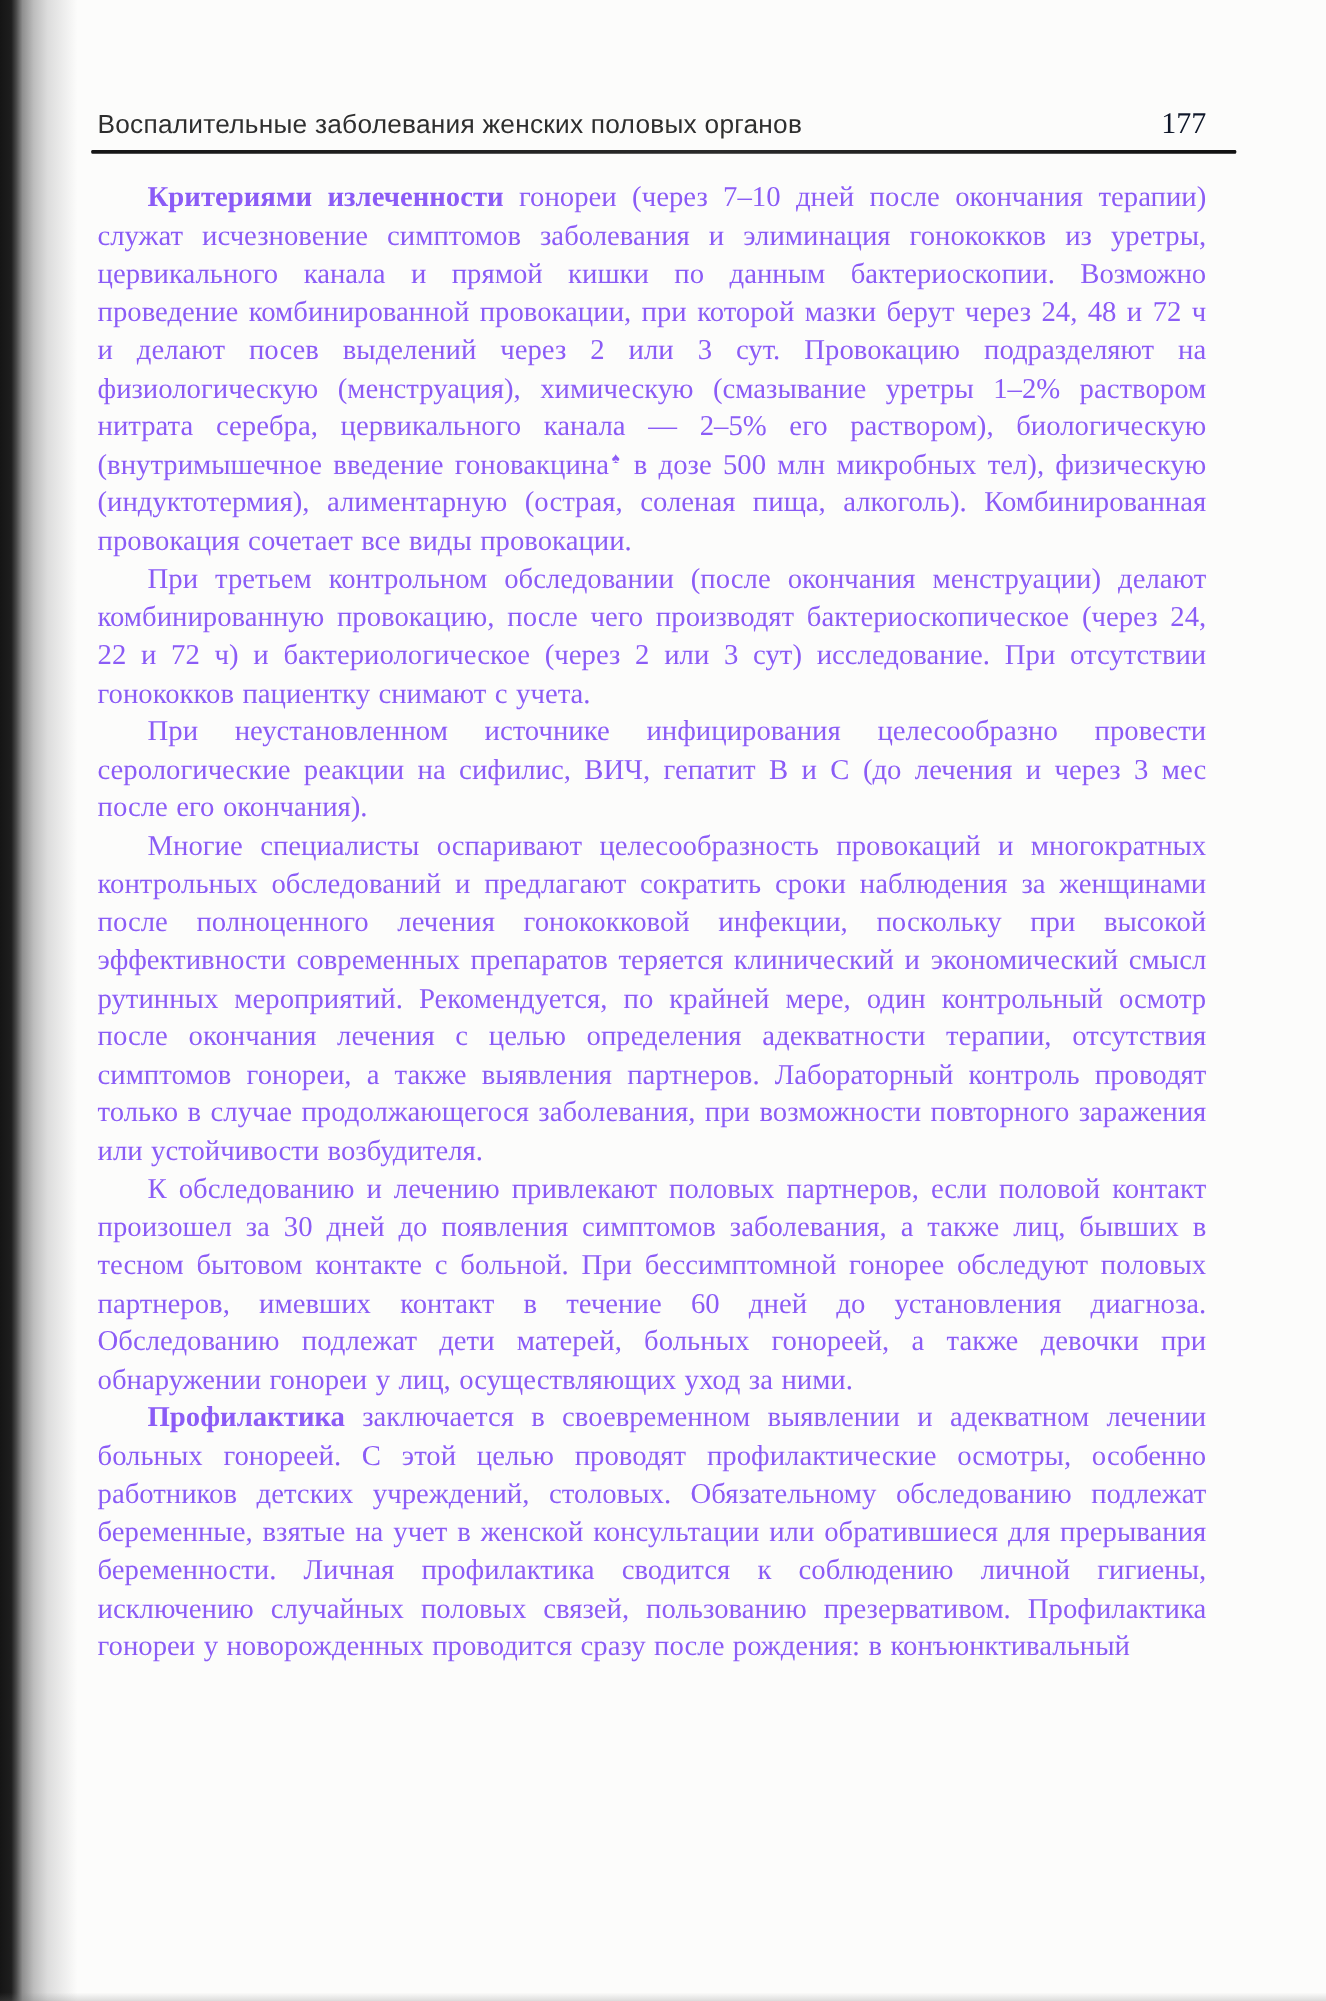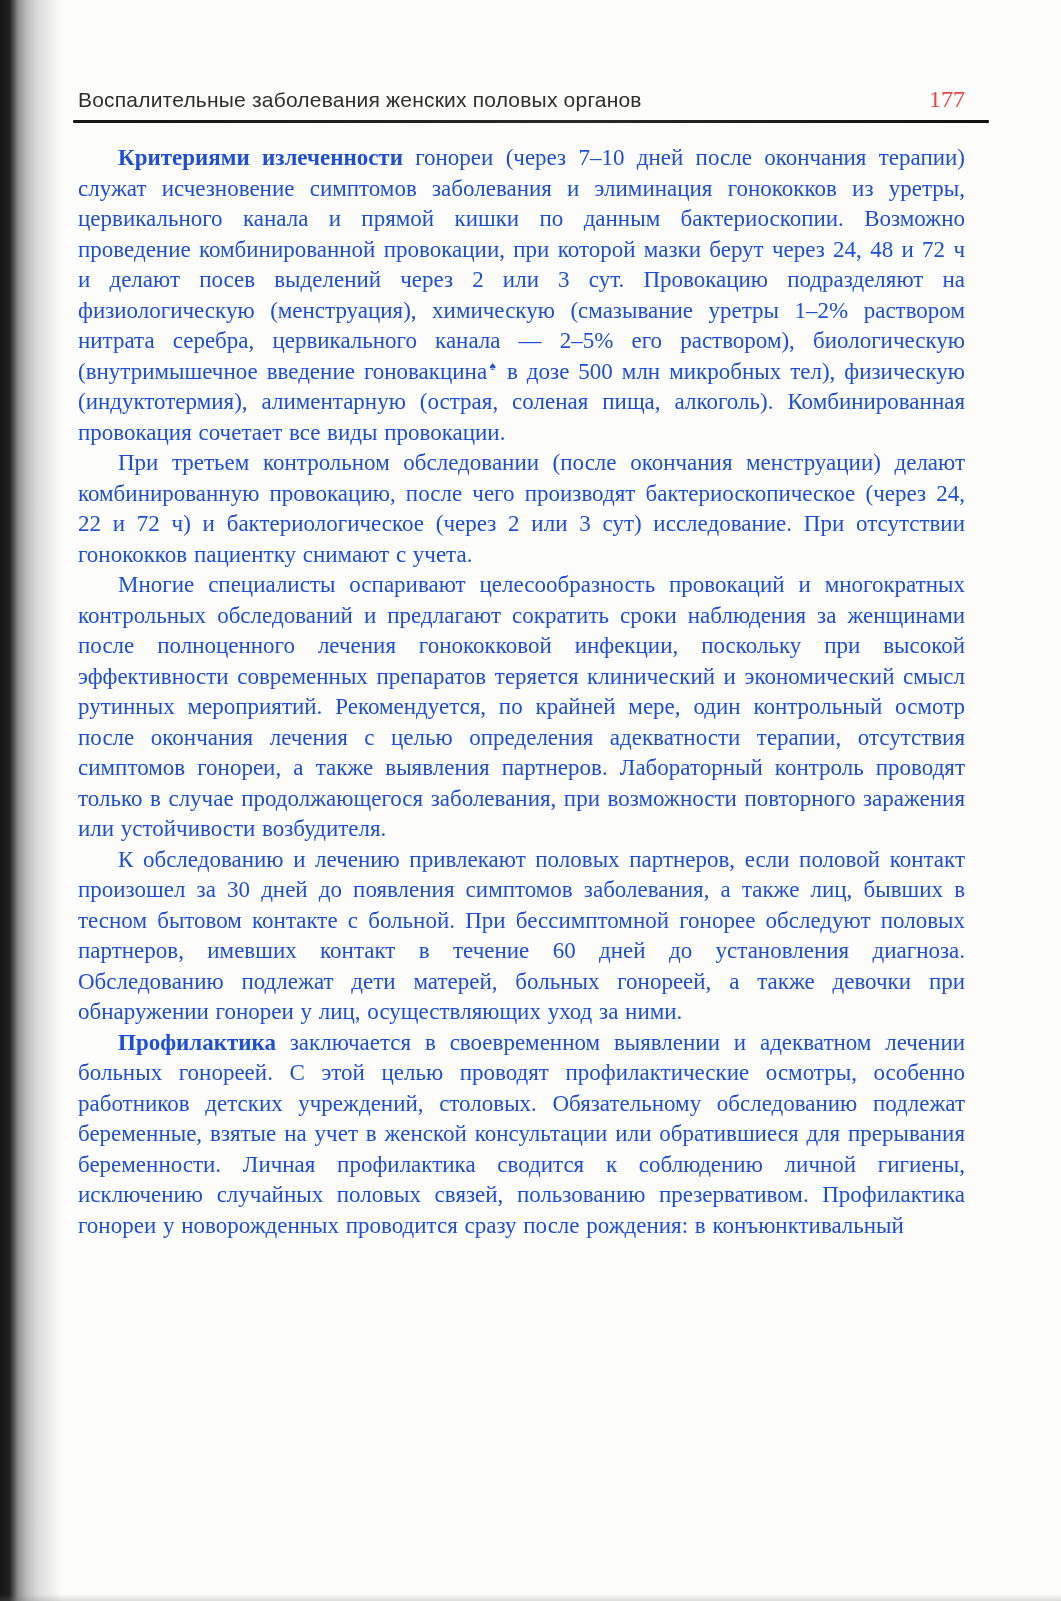--- a/index.html
+++ b/index.html
@@ -47,33 +47,33 @@
     font-family: "Liberation Sans", sans-serif;
     font-size: 21px;
     font-weight: 400;
     letter-spacing: 0.2px;
     color: #2e2e2e;
   }
   .page-number {
     font-family: "Liberation Serif", serif;
     font-size: 24px;
     font-weight: 500;
-    color: #ef4444;
+    color: #0f172a;
   }
   .header-rule {
     margin-top: 7px;
     margin-left: -5px;
     margin-right: -24px;
     height: 3px;
     background: linear-gradient(to right, #161616 0%, #2a2a2a 55%, #111 100%);
     border-radius: 1px;
   }
   main.bodytext {
     margin-top: 20px;
-    color: #1d4ed8;
+    color: #8b5cf6;
   }
   main.bodytext p {
     margin: 0;
     font-size: 23px;
     line-height: 30.5px;
     text-align: justify;
     text-indent: 40px;
     word-spacing: 1px;
   }
   main.bodytext b {
@@ -100,20 +100,21 @@
     </header>
     <div class="header-rule"></div>
 
     <main class="bodytext">
 
       <p><b>Критериями излеченности</b><span> гонореи (через 7–10 дней после окончания терапии) служат исчезновение симптомов заболевания и элиминация гонококков из уретры, цервикального канала и прямой кишки по данным бактериоскопии. Возможно проведение комбинированной провокации, при которой мазки берут через 24, 48 и 72 ч и делают посев выделений через 2 или 3 сут. Провокацию подразделяют на физиологическую (менструация), химическую (смазывание уретры 1–2% раствором нитрата серебра, цервикального канала — 2–5% его раствором), биологическую (внутримышечное введение гоновакцина</span><sup class="fnmark">♠</sup><span> в дозе 500 млн микробных тел), физическую (индуктотермия), алиментарную (острая, соленая пища, алкоголь). Комбинированная провокация сочетает все виды провокации.</span></p>
 
 
       <p><span>При третьем контрольном обследовании (после окончания менструации) делают комбинированную провокацию, после чего производят бактериоскопическое (через 24, 22 и 72 ч) и бактериологическое (через 2 или 3 сут) исследование. При отсутствии гонококков пациентку снимают с учета.</span></p>
 
+      <p><span>При неустановленном источнике инфицирования целесообразно провести серологические реакции на сифилис, ВИЧ, гепатит В и С (до лечения и через 3 мес после его окончания).</span></p>
 
       <p><span>Многие специалисты оспаривают целесообразность провокаций и многократных контрольных обследований и предлагают сократить сроки наблюдения за женщинами после полноценного лечения гонококковой инфекции, поскольку при высокой эффективности современных препаратов теряется клинический и экономический смысл рутинных мероприятий. Рекомендуется, по крайней мере, один контрольный осмотр после окончания лечения с целью определения адекватности терапии, отсутствия симптомов гонореи, а также выявления партнеров. Лабораторный контроль проводят только в случае продолжающегося заболевания, при возможности повторного заражения или устойчивости возбудителя.</span></p>
 
       <p><span>К обследованию и лечению привлекают половых партнеров, если половой контакт произошел за 30 дней до появления симптомов заболевания, а также лиц, бывших в тесном бытовом контакте с больной. При бессимптомной гонорее обследуют половых партнеров, имевших контакт в течение 60 дней до установления диагноза. Обследованию подлежат дети матерей, больных гонореей, а также девочки при обнаружении гонореи у лиц, осуществляющих уход за ними.</span></p>
 
       <p><b>Профилактика</b><span> заключается в своевременном выявлении и адекватном лечении больных гонореей. С этой целью проводят профилактические осмотры, особенно работников детских учреждений, столовых. Обязательному обследованию подлежат беременные, взятые на учет в женской консультации или обратившиеся для прерывания беременности. Личная профилактика сводится к соблюдению личной гигиены, исключению случайных половых связей, пользованию презервативом. Профилактика гонореи у новорожденных проводится сразу после рождения: в конъюнктивальный</span></p>
 
     </main>
   </div>
 </div>

